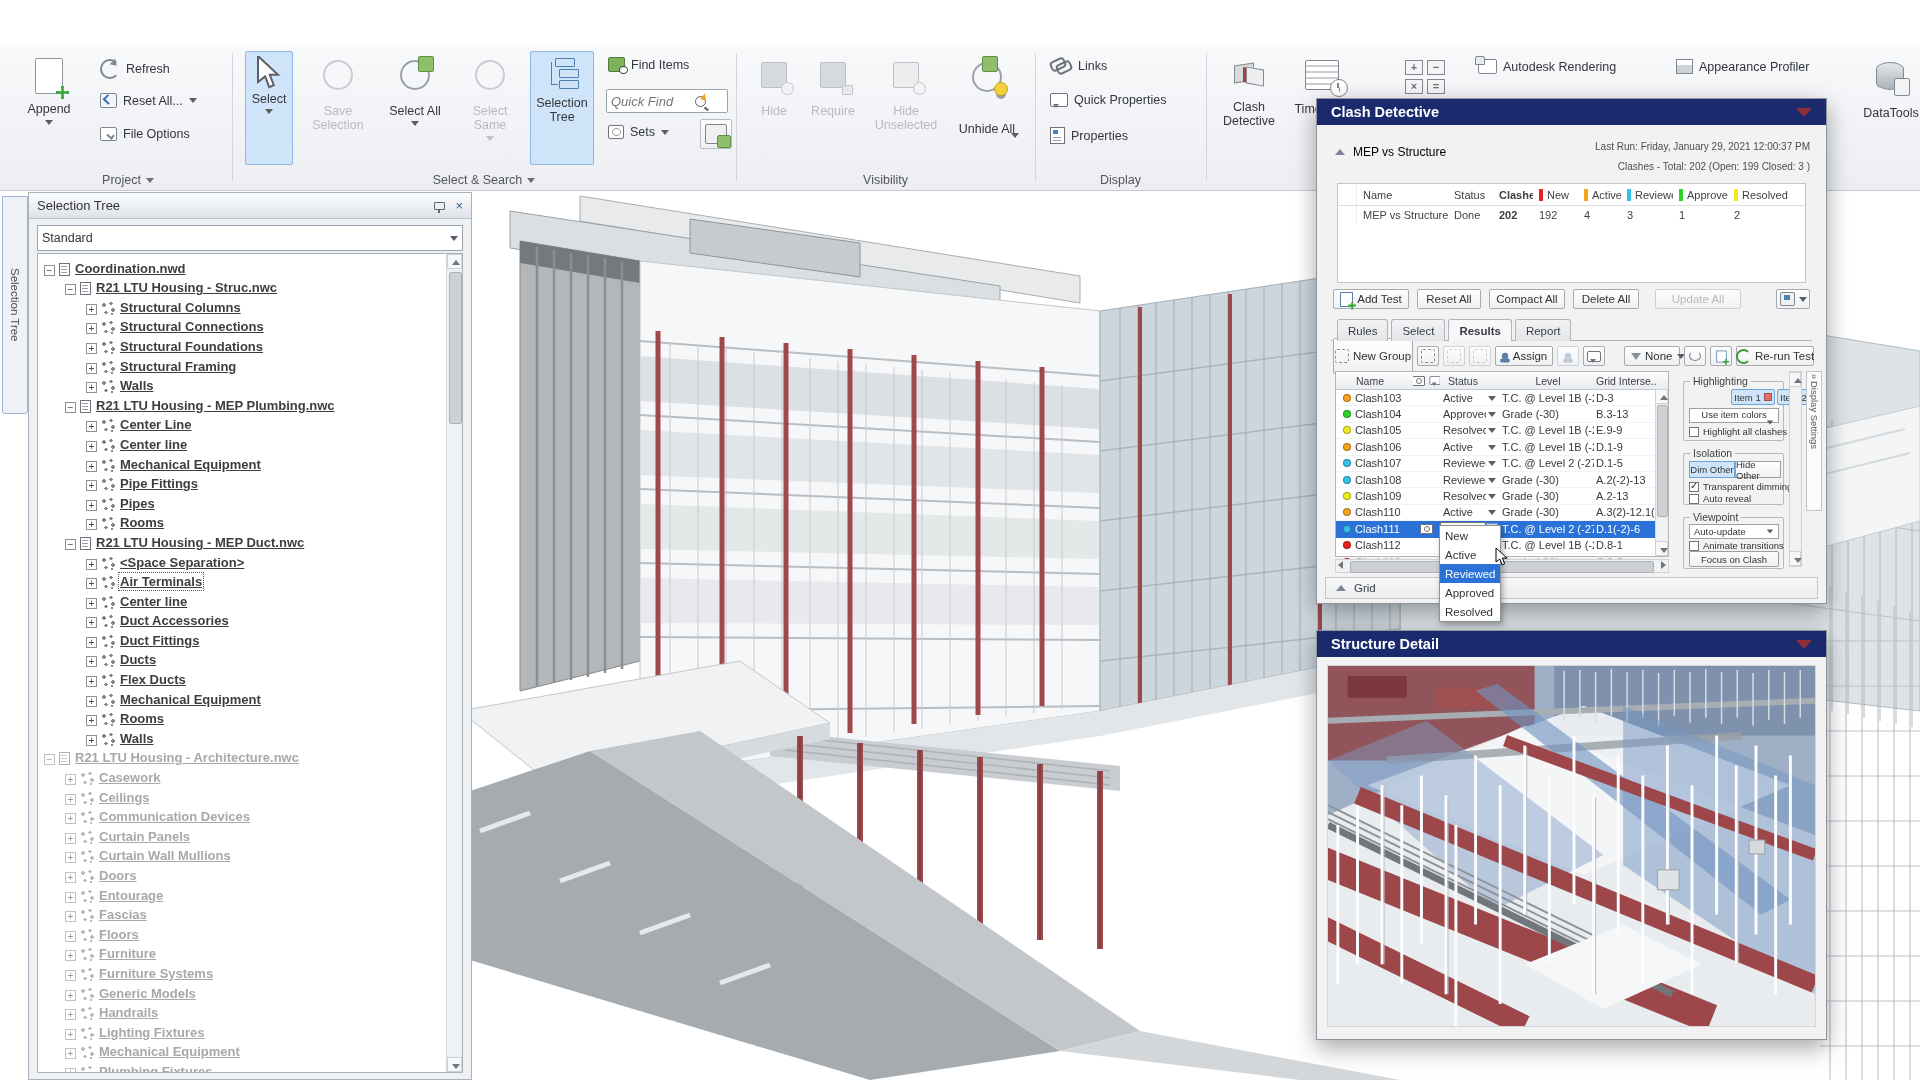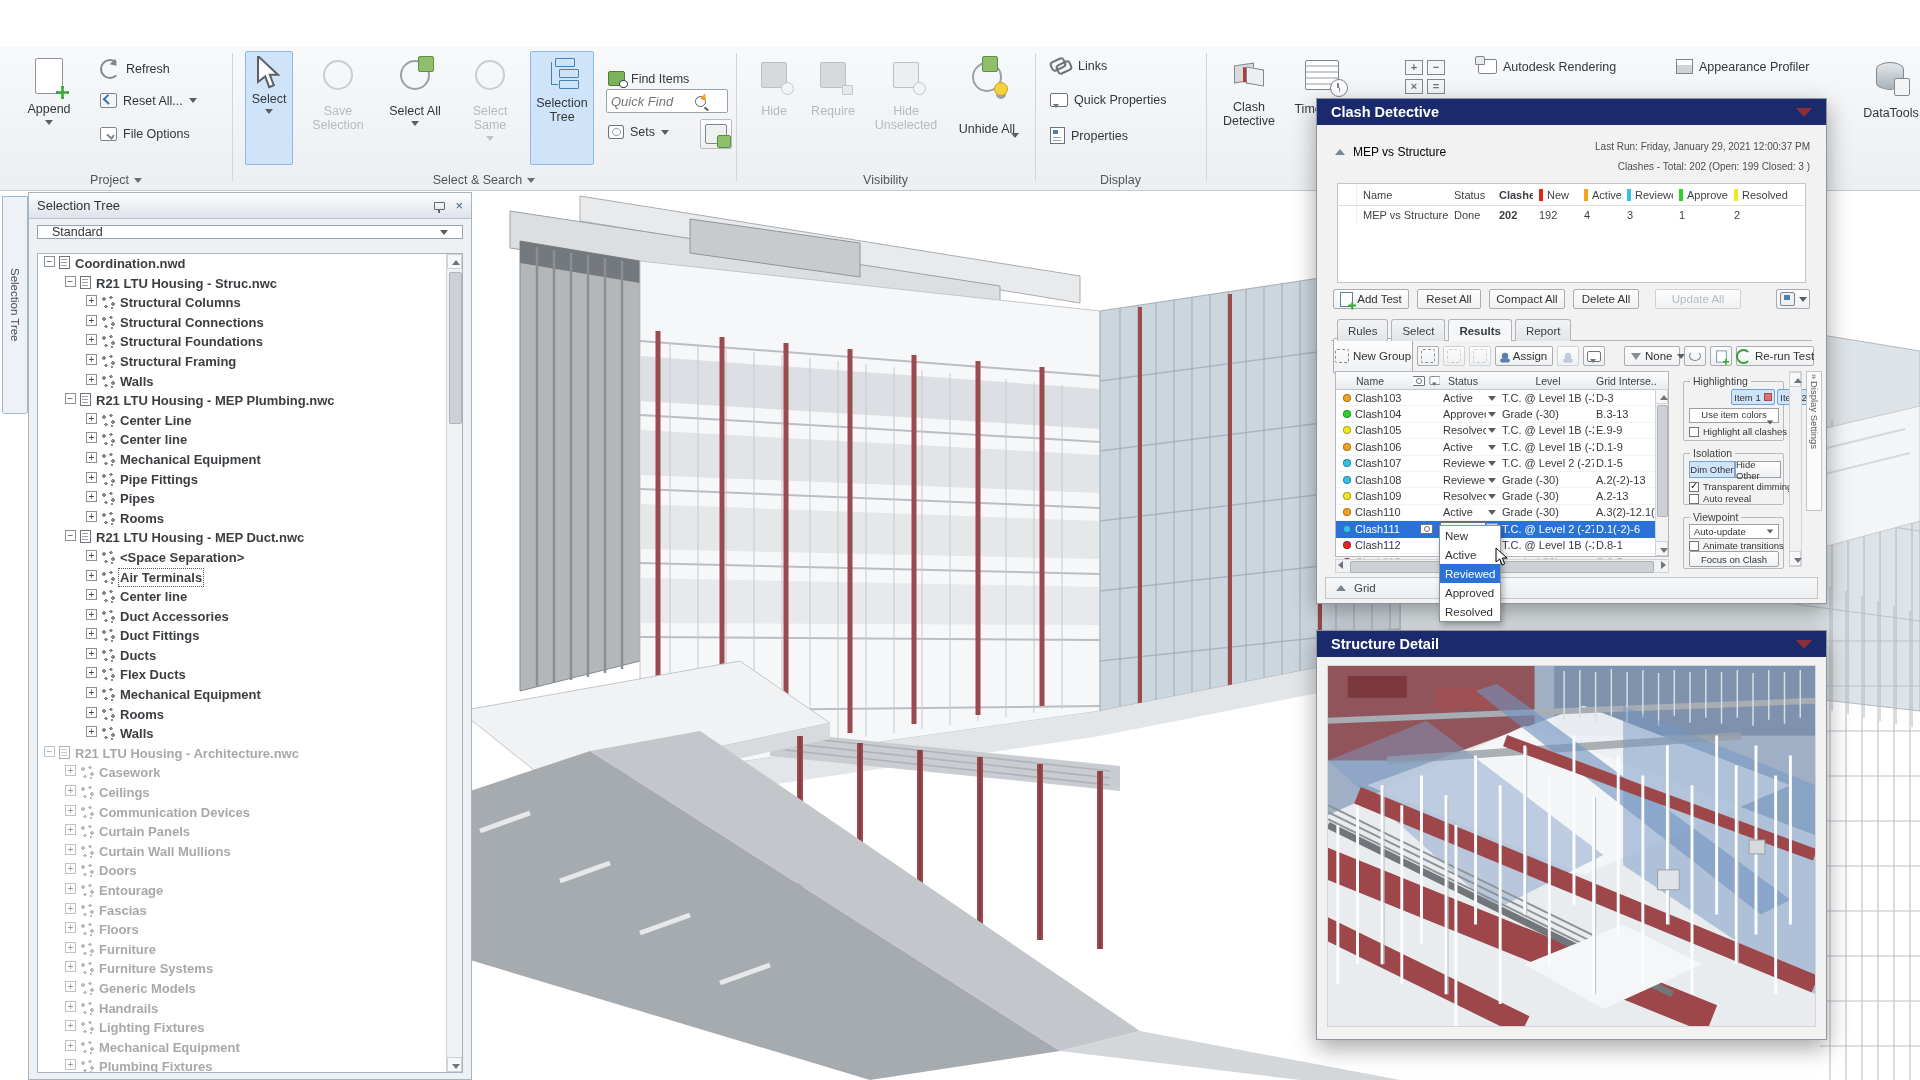--- a/index.html
+++ b/index.html
@@ -83,24 +83,24 @@
   
   .vtab{left:2px;top:196px;width:24px;height:216px;background:#eef2f7;border:1px solid #9ab7d8;border-radius:0 0 3px 3px;display:flex;align-items:center;justify-content:center;z-index:6;}
   .vtab span{writing-mode:vertical-rl;font-size:11.5px;color:#4a4d52;}
   
   .stpanel{left:28px;top:192px;width:444px;height:888px;background:#eef1f4;border:1px solid #a9b3bd;box-sizing:border-box;z-index:5;}
   .sthead{position:absolute;left:0;top:0;right:0;height:26px;background:linear-gradient(#fdfdfe,#dde3e9);border-bottom:1px solid #b9c2cb;display:flex;align-items:center;padding:0 8px;font-size:13px;color:#333;box-sizing:border-box;}
   .sthead .sp{flex:1;}
   .pin-icon{width:9px;height:6px;border:1.4px solid #5f666d;border-radius:1px;margin-right:10px;position:relative;}
   .pin-icon::after{content:"";position:absolute;left:3px;bottom:-4px;width:1.4px;height:4px;background:#5f666d;}
   .close-icon{font-size:13px;color:#3a5a86;line-height:1;}
-  .stmode{position:absolute;left:8px;top:32px;right:8px;height:14px;background:#fff;border:1px solid #99a3ad;display:flex;align-items:center;padding:0 14px;font-size:12.5px;color:#333;box-sizing:border-box;}
+  .stmode{position:absolute;left:8px;top:32px;right:8px;height:26px;background:#fff;border:1px solid #99a3ad;display:flex;align-items:center;padding:0 4px;font-size:12.5px;color:#333;box-sizing:border-box;}
   .stmode .cdn2{margin-left:auto;}
   .stbox{position:absolute;left:8px;top:60px;right:8px;bottom:6px;background:#fff;border:1px solid #aab3bc;overflow:hidden;box-sizing:border-box;}
-  .t-row{display:flex;align-items:flex-start;height:19.6px;font-size:13px;font-weight:bold;color:#3b3e41;white-space:nowrap;}
+  .t-row{display:flex;align-items:flex-end;height:19.6px;font-size:13px;font-weight:bold;color:#3b3e41;white-space:nowrap;text-decoration:underline;}
   .t-row.l0{padding-left:6px;}
   .t-row.l1{padding-left:27px;}
   .t-row.l2{padding-left:48px;}
   .t-row.grey{color:#a8a8a8;}
   .exp{width:11px;height:11px;border:1px solid #8b9096;background:#fff;margin-right:4px;flex:none;position:relative;box-sizing:border-box;}
   .exp::before{position:absolute;left:0;top:-1px;width:9px;text-align:center;font-size:10px;font-weight:normal;color:#43474c;}
   .file>.exp::before{content:"−";}
   .cat>.exp::before{content:"+";}
   .t-ico{flex:none;margin-right:5px;position:relative;}
   .file>.t-ico{width:11px;height:13px;background:#fff;border:1px solid #6f747a;box-sizing:border-box;}
@@ -293,21 +293,21 @@
     </div>
     <div class="abs sb" style="left:100px;top:46px;">
       <span class="ic i-reset"></span>
       <span>Reset All...</span>
       <span class="cdn2"></span>
     </div>
     <div class="abs sb" style="left:100px;top:80px;">
       <span class="ic i-fileopt"></span>
       <span>File Options</span>
     </div>
-    <div class="abs rgl" style="left:0;width:232px;">
+    <div class="abs rgl" style="left:12px;width:232px;">
       <span>Project</span><span class="cdn"></span>
     </div>
     <div class="abs rdiv" style="left:232px;"></div>
 
     <div class="abs bb on" style="left:245px;top:4px;width:48px;height:114px;">
       <svg class="curs-svg" width="26" height="34" viewBox="0 0 13 17">
           <path d="M1,0 L1,13 L4.6,10.2 L6.6,15.6 L8.9,14.6 L6.9,9.4 L11,9.4 Z" fill="#fdfdfe" stroke="#5a6068" stroke-width="1"></path>
         </svg>
       <span style="margin-top:2px;">Select</span>
       <span class="cdn2" style="margin-top:3px;"></span>
@@ -329,21 +329,21 @@
       <span class="cdn2" style="margin-top:3px;"></span>
     </div>
     <div class="abs bb on" style="left:530px;top:4px;width:64px;height:114px;">
       <span class="ic i-tree" style="margin-top:2px;">
           <b></b>
           <b></b>
           <b></b>
         </span>
       <span style="margin-top:8px;">Selection Tree</span>
     </div>
-    <div class="abs sb" style="left:608px;top:24px;">
+    <div class="abs sb" style="left:608px;top:10px;">
       <span class="ic i-find"></span>
       <span>Find Items</span>
     </div>
     <div class="abs qfind" style="left:606px;top:42px;width:122px;height:24px;">
       <input type="text" placeholder="Quick Find" style="">
       <span class="ic i-magsmall" style="margin-right:8px;">
           <span class="i-spark"></span>
         </span>
     </div>
     <div class="abs sb" style="left:608px;top:78px;">

